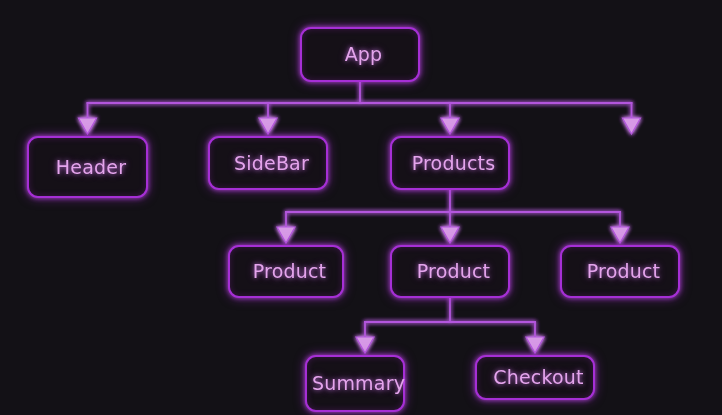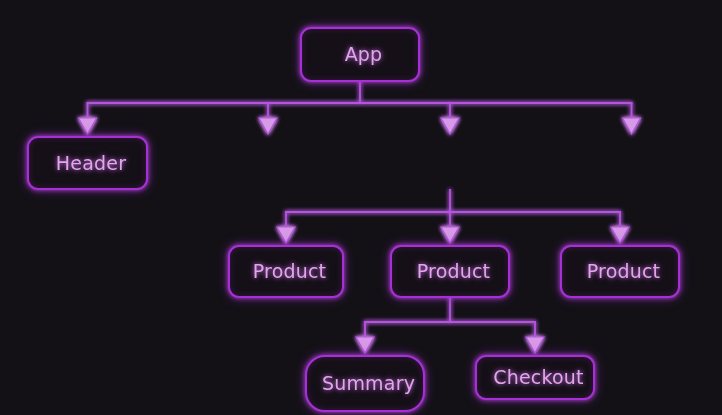--- a/index.html
+++ b/index.html
@@ -93,31 +93,37 @@
         <line x1="365" y1="322" x2="535" y2="322" stroke="#b356dd" stroke-width="1.8" stroke-linecap="square"></line>
         <line x1="365" y1="322" x2="365" y2="337" stroke="#b356dd" stroke-width="1.8" stroke-linecap="square"></line>
         <path d="M356 337 L374 337 L365 353 Z" fill="#d79ae6" stroke="#b356dd" stroke-width="1.2"></path>
         <line x1="535" y1="322" x2="535" y2="337" stroke="#b356dd" stroke-width="1.8" stroke-linecap="square"></line>
         <path d="M526 337 L544 337 L535 353 Z" fill="#d79ae6" stroke="#b356dd" stroke-width="1.2"></path>
       </g>
     </svg>
 <div class="node" style="left: 300px; top: 27px; width: 120px; height: 55px;">
       <span class="label">App</span>
     </div>
-    <div class="node" style="left: 27px; top: 136px; width: 121px; height: 54px;">
+    <div class="node" style="left: 27px; top: 136px; width: 121px; height: 62px;">
       <span class="label">Header</span>
+    </div>
+    <div class="node" style="left: 208px; top: 136px; width: 120px; height: 54px;">
+      <span class="label">SideBar</span>
+    </div>
+    <div class="node" style="left: 390px; top: 136px; width: 120px; height: 54px;">
+      <span class="label">Products</span>
     </div>
     <div class="node" style="left: 228px; top: 245px; width: 116px; height: 53px;">
       <span class="label">Product</span>
     </div>
     <div class="node" style="left: 390px; top: 245px; width: 120px; height: 53px;">
       <span class="label">Product</span>
     </div>
     <div class="node" style="left: 560px; top: 245px; width: 120px; height: 53px;">
       <span class="label">Product</span>
     </div>
-    <div class="node" style="left: 305px; top: 355px; width: 120px; height: 57px; border-radius: 20px;">
+    <div class="node" style="left: 305px; top: 355px; width: 100px; height: 57px;">
       <span class="label">Summary</span>
     </div>
     <div class="node" style="left: 475px; top: 355px; width: 120px; height: 45px;">
       <span class="label">Checkout</span>
     </div>
   </div>
 
 </body></html>

